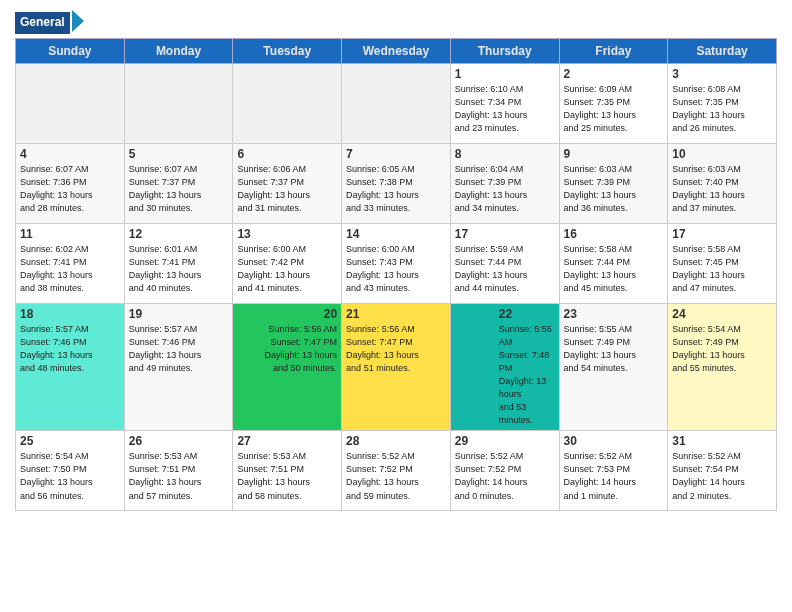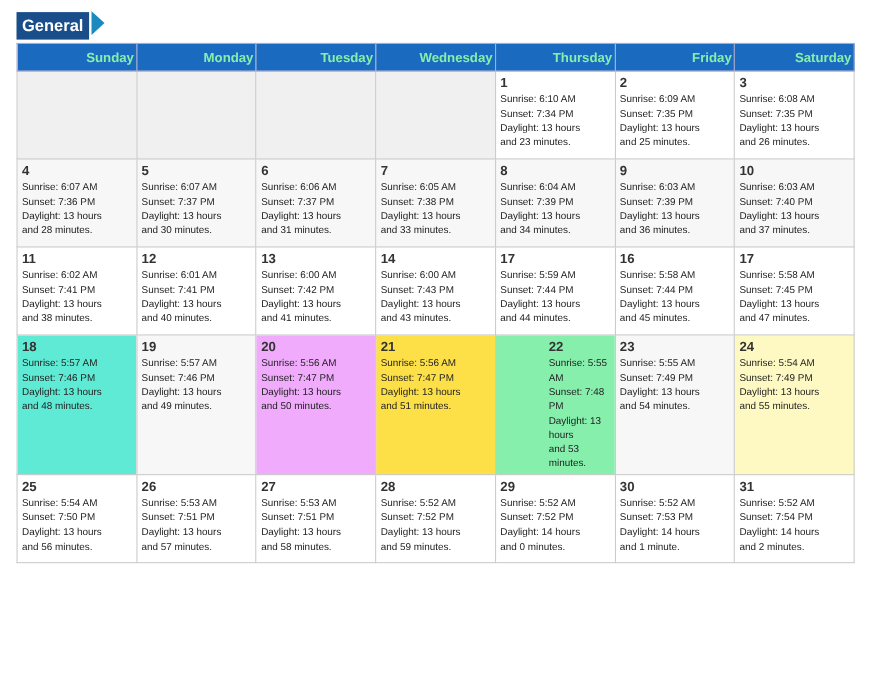--- a/index.html
+++ b/index.html
@@ -3,37 +3,37 @@
   <meta charset="utf-8">
   <style>
     * { box-sizing: border-box; margin: 0; padding: 0; }
     body { font-family: Arial, sans-serif; background: #fff; width: 792px; height: 612px; overflow: hidden; }
     .page { width: 792px; min-height: 612px; padding: 10px 15px; }
     .header-top { display: flex; align-items: flex-start; justify-content: space-between; margin-bottom: 2px; }
     .title-block { text-align: right; }
     .main-title { font-size: 32px; font-weight: bold; color: #222; }
     .subtitle { font-size: 15px; color: #444; }
     table { width: 100%; border-collapse: collapse; table-layout: fixed; margin-top: 6px; }
-    .col-header { background: #1a6abf; color: #86efac; text-align: right; font-size: 12px; font-weight: bold; padding: 5px 2px; border: 1px solid #aac; }
+    .col-header { background: #1a6abf; color: #e5e5e5; text-align: center; font-size: 12px; font-weight: bold; padding: 5px 2px; border: 1px solid #aac; }
     td { vertical-align: top; border: 1px solid #ccc; padding: 3px 4px; font-size: 9.5px; color: #333; background: #fff; height: 80px; }
     td.empty { background: #f0f0f0; }
     .day-num { font-weight: bold; font-size: 12px; margin-bottom: 2px; }
     .day-detail { font-size: 9px; line-height: 1.45; color: #222; }
     tr:nth-child(even) td { background: #f7f7f7; }
     tr:nth-child(even) td.empty { background: #ebebeb; }
     .logo-wrapper { display: flex; flex-direction: column; }
   </style>
 </head>
 <body>
 
 <div class="page">
   <div class="header-top">
     <div class="logo-wrapper">
       <div style="display:flex;align-items:center;gap:0;">
-        <div style="background:#1a4e8a;color:white;font-weight:bold;font-size:15px;padding:3px 5px;line-height:1.3;">General</div>
+        <div style="background:#1a4e8a;color:white;font-weight:bold;font-size:12px;padding:3px 5px;line-height:1.3;">General</div>
         <div style="margin-left:2px;">
           <svg width="18" height="22" viewBox="0 0 18 22">
             <polygon points="0,0 12,11 0,22" fill="#1a8abf"></polygon>
           </svg>
         </div>
       </div>
       <div style="color:#1a8abf;font-weight:bold;font-size:18px;margin-top:-4px;margin-left:2px;"></div>
     </div>
     <div class="title-block">
       <div class="main-title"></div>
@@ -134,29 +134,29 @@
         </tr>
         <tr>
           <td style="background: #5eead4;">
             <div class="day-num">18</div>
             <div class="day-detail">Sunrise: 5:57 AM<br>Sunset: 7:46 PM<br>Daylight: 13 hours<br>and 48 minutes.</div>
           </td>
           <td style="background: rgb(247, 247, 247);">
             <div class="day-num">19</div>
             <div class="day-detail">Sunrise: 5:57 AM<br>Sunset: 7:46 PM<br>Daylight: 13 hours<br>and 49 minutes.</div>
           </td>
-          <td style="background: #f0abfc;">
+          <td style="background: #22c55e; text-align: right;">
             <div class="day-num">20</div>
             <div class="day-detail">Sunrise: 5:56 AM<br>Sunset: 7:47 PM<br>Daylight: 13 hours<br>and 50 minutes.</div>
           </td>
           <td style="background: #fde047;">
             <div class="day-num">21</div>
             <div class="day-detail">Sunrise: 5:56 AM<br>Sunset: 7:47 PM<br>Daylight: 13 hours<br>and 51 minutes.</div>
           </td>
-          <td style="background: #86efac; padding-left: 48px;">
+          <td style="background: #14b8a6; padding-left: 48px;">
             <div class="day-num">22</div>
             <div class="day-detail">Sunrise: 5:55 AM<br>Sunset: 7:48 PM<br>Daylight: 13 hours<br>and 53 minutes.</div>
           </td>
           <td style="background: rgb(247, 247, 247);">
             <div class="day-num">23</div>
             <div class="day-detail">Sunrise: 5:55 AM<br>Sunset: 7:49 PM<br>Daylight: 13 hours<br>and 54 minutes.</div>
           </td>
           <td style="background: #fef9c3;">
             <div class="day-num">24</div>
             <div class="day-detail">Sunrise: 5:54 AM<br>Sunset: 7:49 PM<br>Daylight: 13 hours<br>and 55 minutes.</div>

